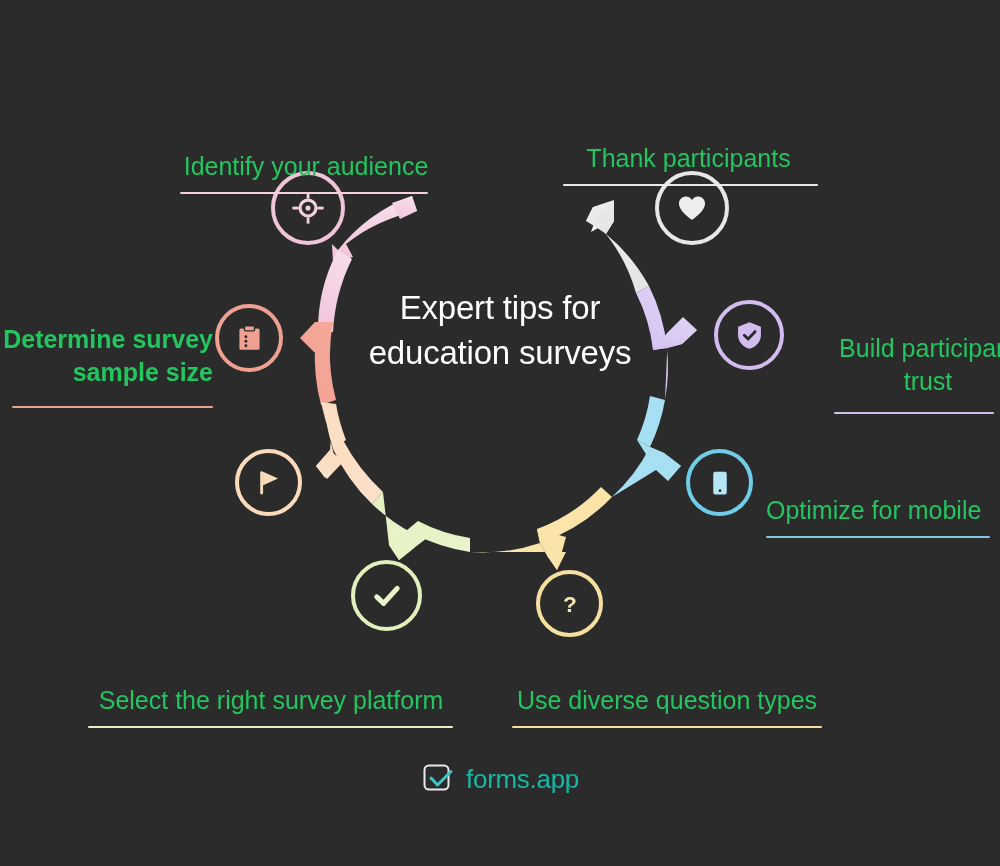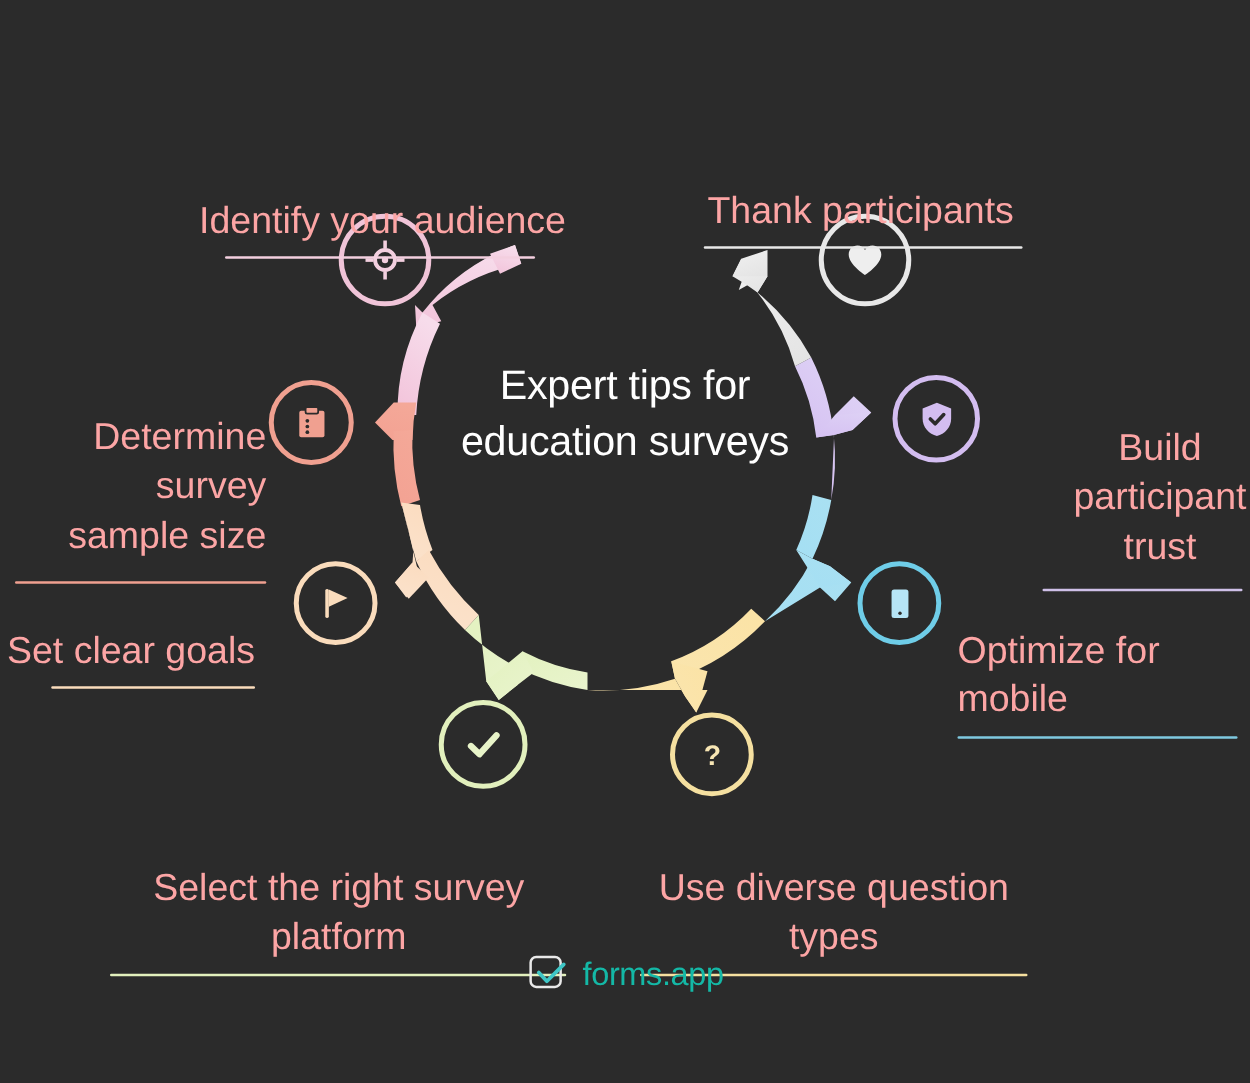--- a/index.html
+++ b/index.html
@@ -47,32 +47,32 @@
     box-sizing: border-box;
     display: flex;
     align-items: center;
     justify-content: center;
     background: #2b2b2b;
   }
   .badge svg { display: block; }
   
   .label {
     position: absolute;
-    color: #fca5a5;
-    font-size: 30px;
+    color: #22c55e;
+    font-size: 25px;
     line-height: 1.32;
     white-space: pre-line;
   }
   .label .underline {
     display: block;
     height: 2px;
     margin-top: 9px;
     border-radius: 1px;
   }
-  .lbl-right { text-align: right; }
+  .lbl-right { text-align: right; font-weight: bold; }
   .lbl-left  { text-align: left; }
   .lbl-center{ text-align: center; }
   
   #footer-logo {
     position: absolute;
     left: 0;
     top: 762px;
     width: 1000px;
     display: flex;
     align-items: center;
@@ -342,24 +342,20 @@
 sample size</span>
     <span class="underline" style="background:#f0a090; width:201px; margin-left:12px; margin-top:17px;"></span>
   </div>
 
   <div class="label lbl-center" style="left:824px; top:299px; width:208px;">
     <span>Build participant
 trust</span>
     <span class="underline" style="background:#cfc0e8; width:160px; margin-left:10px; margin-top:14px;"></span>
   </div>
 
-  <div class="label lbl-right" style="left:0px; top:461px; width:204px;">
-    <span>Set clear goals</span>
-    <span class="underline" style="background:#fadcbc; width:163px; margin-left:41px;"></span>
-  </div>
 
   <div class="label lbl-left" style="left:766px; top:461px; width:234px;">
     <span>Optimize for mobile</span>
     <span class="underline" style="background:#7fc9e0; width:224px;"></span>
   </div>
 
   <div class="label lbl-center" style="left:72px; top:651px; width:398px;">
     <span>Select the right survey platform</span>
     <span class="underline" style="background:#e2f0bd; width:365px; margin-left:16px;"></span>
   </div>

